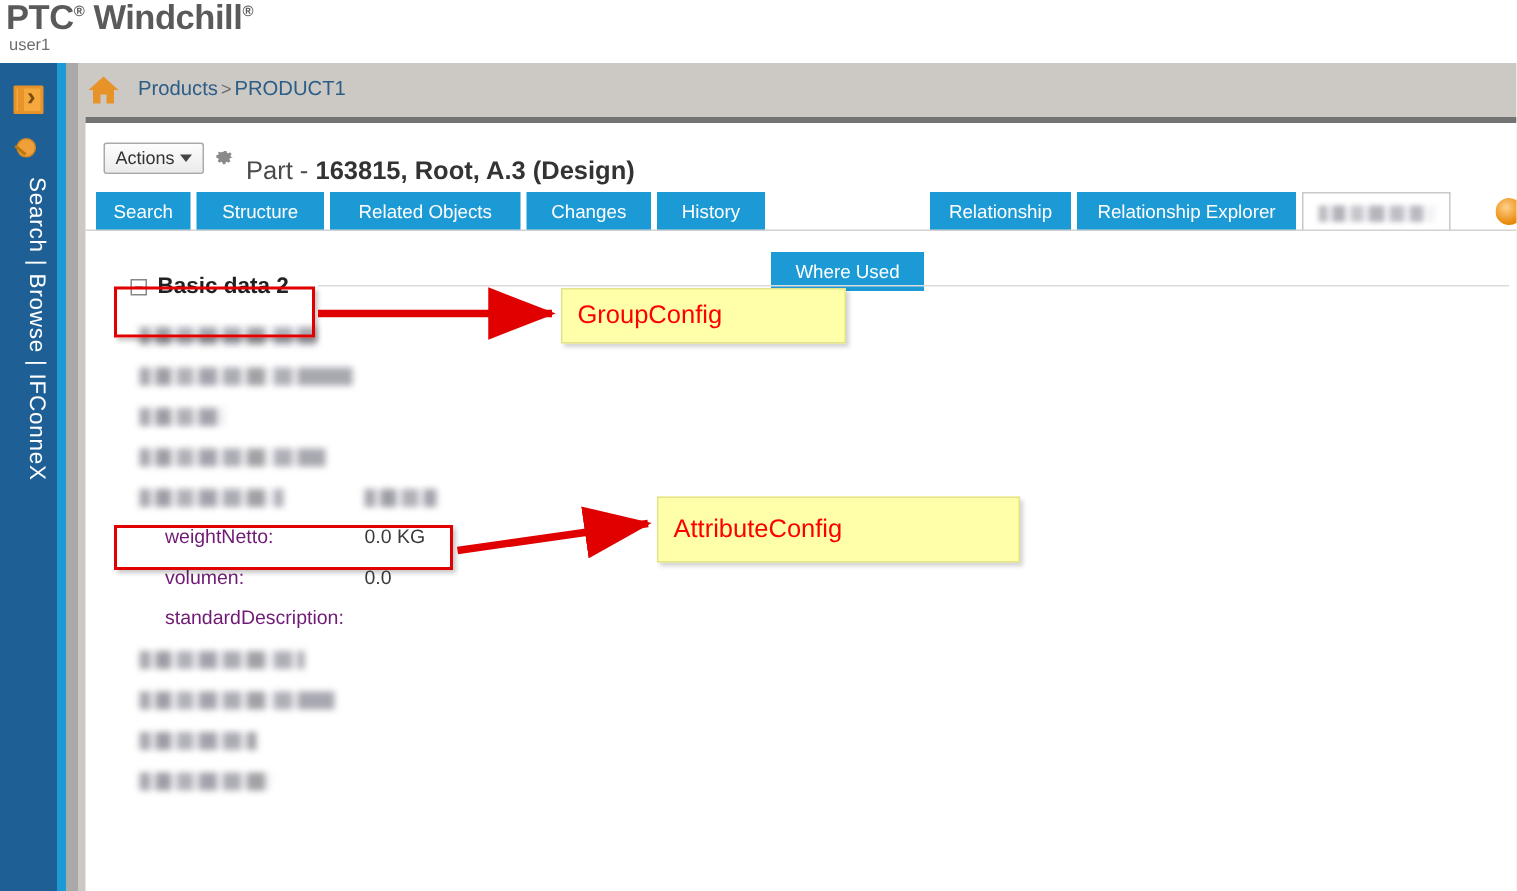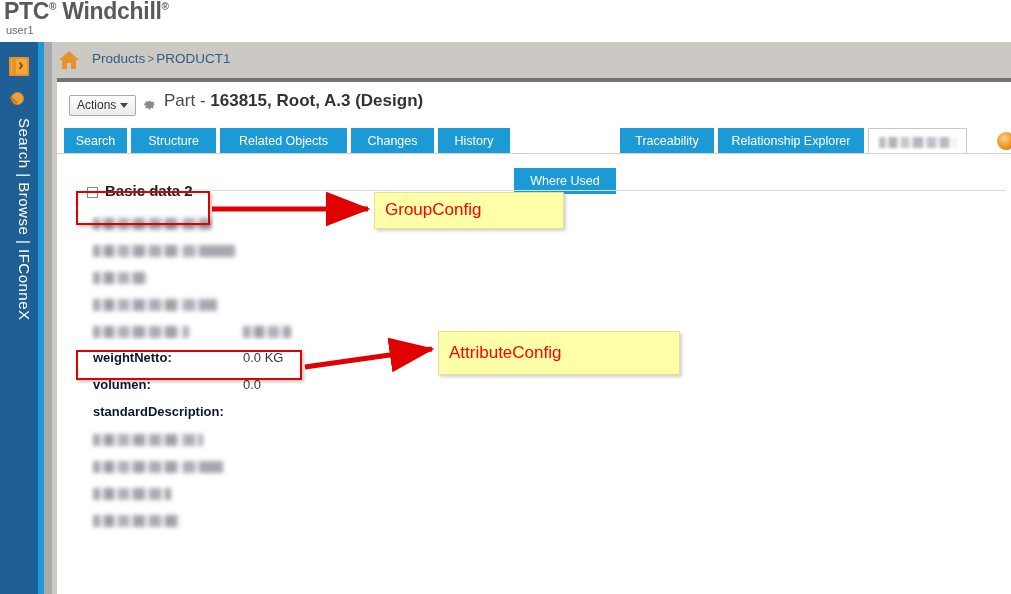--- a/index.html
+++ b/index.html
@@ -191,21 +191,21 @@
     border-top: 5px solid #444444;
     vertical-align: middle;
   }
   .gear-icon {
     position: absolute;
     left: 83px; top: 13px;
     width: 18px; height: 18px;
   }
   .obj-title {
     position: absolute;
-    left: 107px; top: 9px;
+    left: 107px; top: 22px;
     font-size: 17px;
     color: #4a4a4a;
     white-space: nowrap;
   }
   .obj-title b { color: #333333; }
 
   
   .tabs {
     position: absolute;
     left: 0; top: 46px;
@@ -293,24 +293,24 @@
     position: absolute;
     left: 36px; top: 133px;
     width: 420px;
   }
   .attr-row {
     position: relative;
     height: 27px;
   }
   .attr-label {
     position: absolute;
-    left: 0; top: 0;
+    left: 17px; top: 0;
     font-size: 13px;
-    font-weight: bold;
-    color: #0f172a;
+    font-weight: normal;
+    color: #701a75;
     white-space: nowrap;
   }
   .attr-value {
     position: absolute;
     left: 150px; top: 0;
     font-size: 13px;
     color: #3a3a3a;
     white-space: nowrap;
   }
 
@@ -403,21 +403,21 @@
         </div>
       </div>
 
       <div class="tabs">
           <div class="tab" style="left: 7px; width: 63px;"><span>Search</span></div>
           <div class="tab" style="left: 74px; width: 85px;"><span>Structure</span></div>
           <div class="tab" style="left: 163px; width: 127px;"><span>Related Objects</span></div>
           <div class="tab" style="left: 294px; width: 83px;"><span>Changes</span></div>
           <div class="tab" style="left: 381px; width: 72px;"><span>History</span></div>
           <div class="tab" style="left: 457px; width: 102px; margin-top: 40px;"><span>Where Used</span></div>
-          <div class="tab" style="left: 563px; width: 94px;"><span>Traceability</span></div>
+          <div class="tab" style="left: 563px; width: 94px;"><span>Relationship</span></div>
           <div class="tab" style="left: 661px; width: 146px;"><span>Relationship Explorer</span></div>
           <div class="tab active" style="left: 811px; width: 99px;"><span class="blurtext"></span></div>
         </div>
       <div class="tabs-rule"></div>
       <div class="tab-right-icon"></div>
 
       <div class="group-head">
         <span class="group-toggle"></span><span>Basic data 2</span>
       </div>
       <div class="group-rule"></div>

